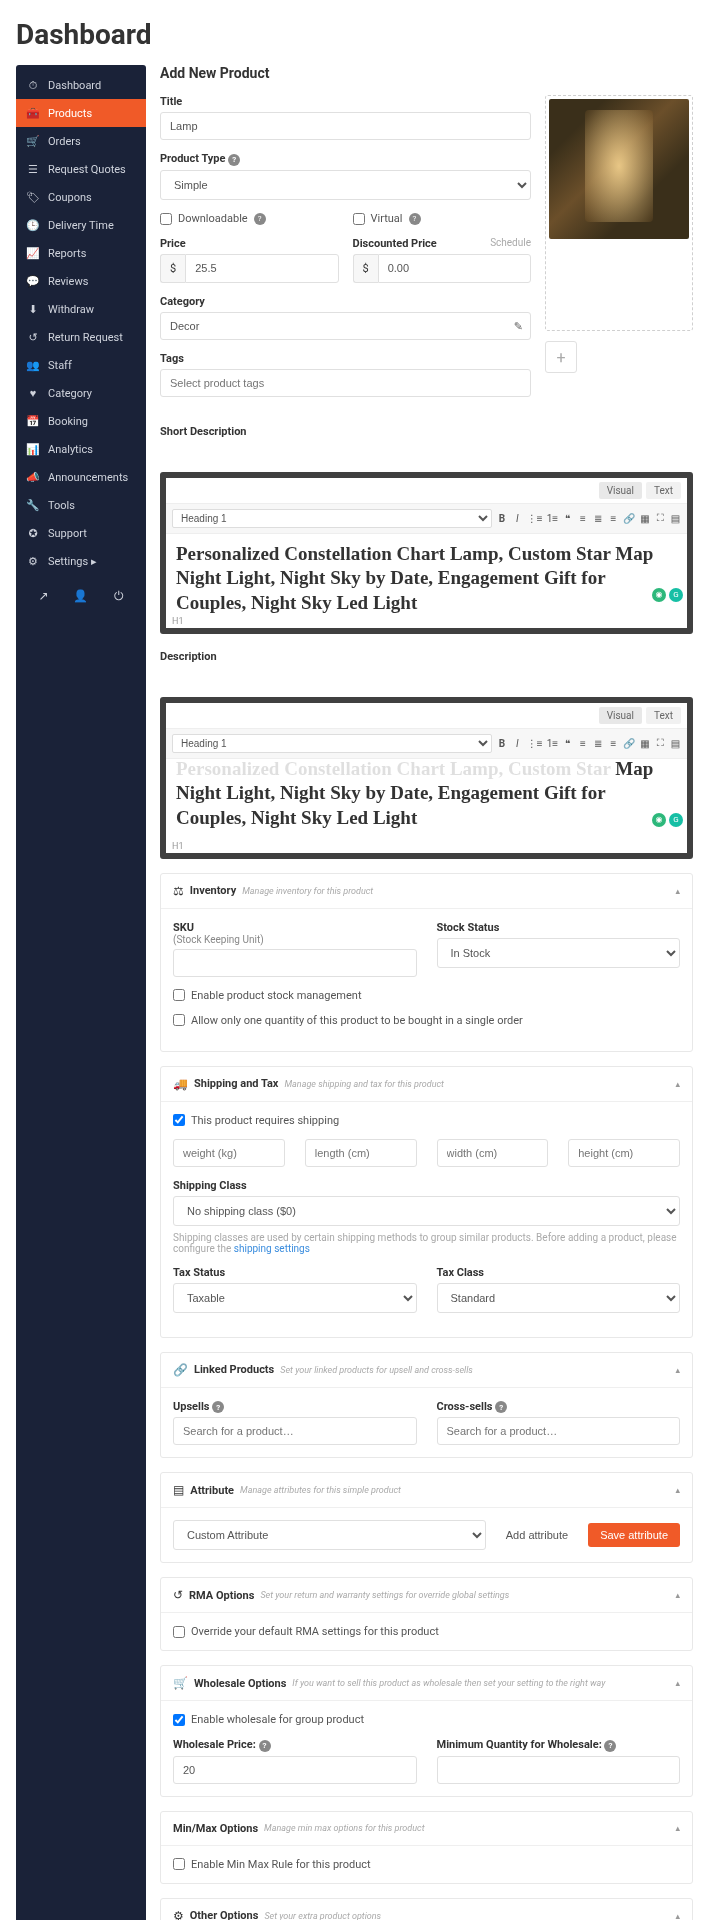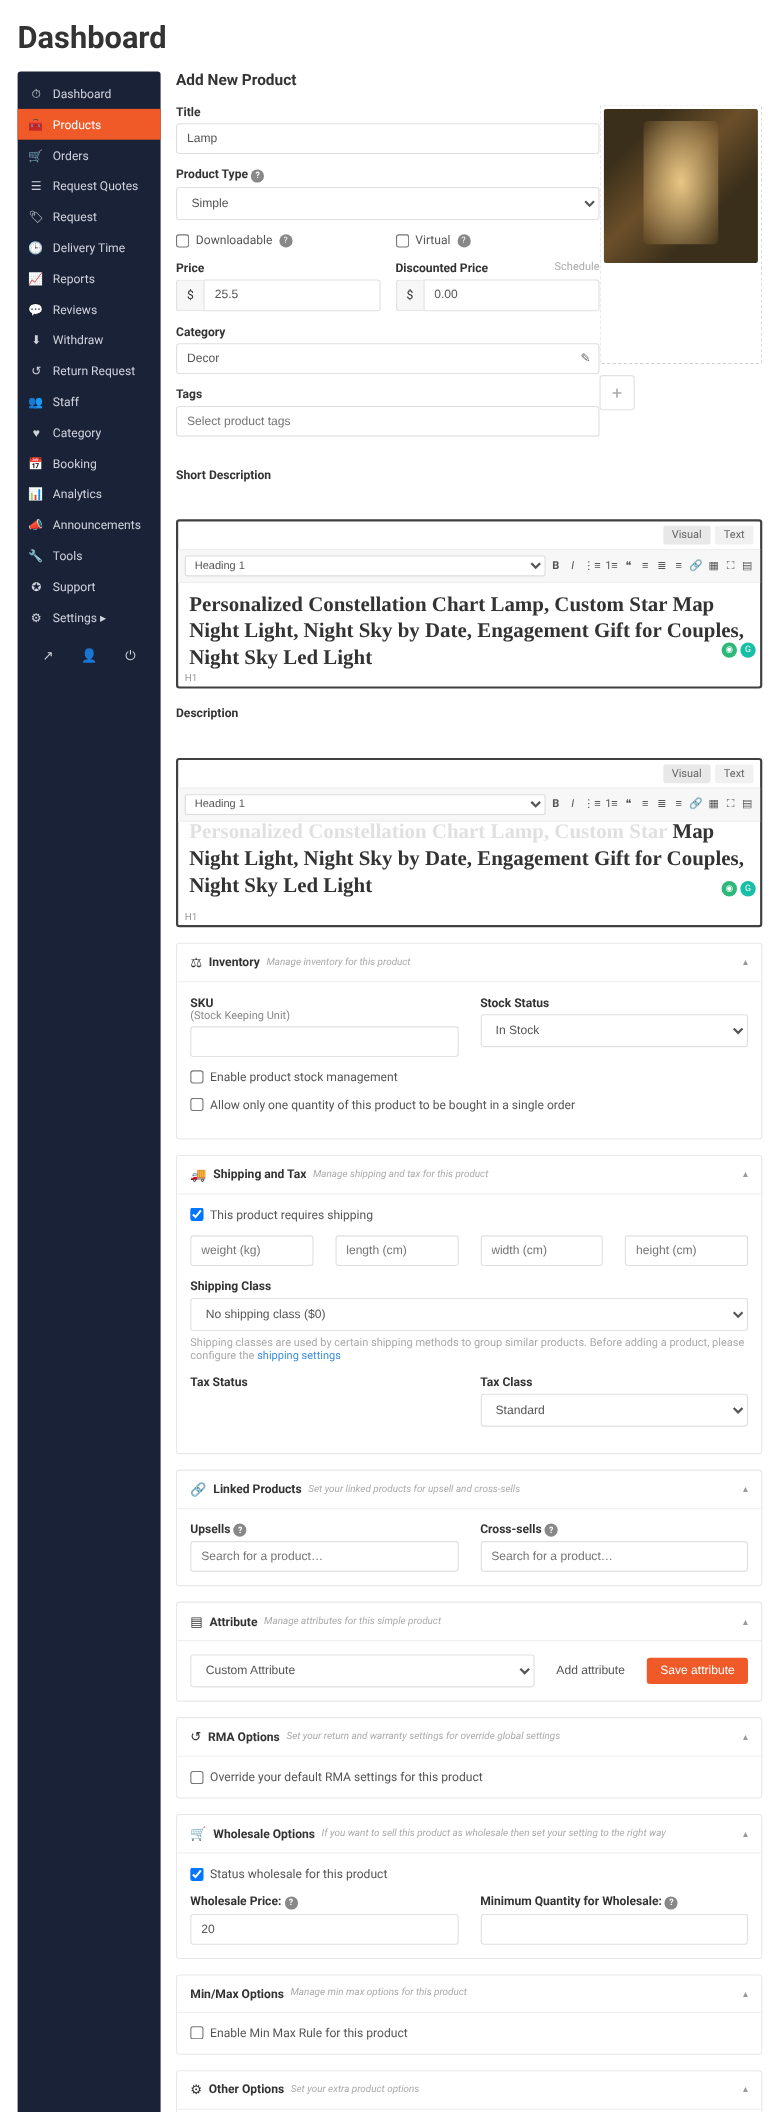--- a/index.html
+++ b/index.html
@@ -7,40 +7,40 @@
 .page-title { font-size: 28px; font-weight: 700; padding: 18px 16px 14px; }
 .wrapper { display: flex; padding: 0 16px 20px; gap: 14px; }
 .sidebar { width: 130px; background: #1a2238; border-radius: 3px; padding: 6px 0; flex-shrink: 0; }
 .side-item { display: flex; align-items: center; gap: 8px; padding: 7px 10px; color: #cfd3dc; font-size: 11px; cursor: pointer; position: relative; }
 .side-item.active { background: #f05a28; color: #fff; }
 .side-item.active::after { content: ""; position: absolute; right: -8px; top: 50%; transform: translateY(-50%); border: 8px solid transparent; border-left-color: #f05a28; }
 .side-item .icon { width: 14px; height: 14px; display: inline-flex; align-items: center; justify-content: center; font-size: 11px; }
 .side-footer { display: flex; justify-content: space-around; padding: 8px 10px; color: #cfd3dc; margin-top: 6px; }
 .main { flex: 1; }
 .main-title { font-size: 14px; font-weight: 700; margin-bottom: 14px; }
-.form-area { display: flex; }
+.form-area { display: flex; gap: 14px; }
 .form-left { flex: 1; }
 .form-right { width: 148px; }
 .image-box { border: 1px dashed #d0d0d0; border-radius: 3px; height: 236px; padding: 3px; }
 .image-box .product-img { width: 100%; height: 140px; background: linear-gradient(135deg, #3a2f1a 20%, #6b4f2a 45%, #3a2f1a 70%); border-radius: 2px; position: relative; overflow: hidden; }
 .product-img::after { content: ""; position: absolute; left: 26%; top: 8%; width: 48%; height: 80%; background: radial-gradient(ellipse at center, rgba(255,220,150,0.85), rgba(120,80,30,0.2)); border-radius: 4px; }
 .plus-box { border: 1px solid #e0e0e0; width: 32px; height: 32px; margin-top: 10px; display: flex; align-items: center; justify-content: center; color: #aaa; font-size: 16px; cursor: pointer; border-radius: 3px; }
 .label { font-size: 11px; font-weight: 700; margin-bottom: 4px; display: block; }
 .label.secondary { color: #888; font-weight: 400; font-size: 10px; }
 .row { margin-bottom: 12px; }
 .row-cols { display: flex; gap: 14px; }
 .row-cols > div { flex: 1; align-items: flex-end; }
 input[type="text"], select, .fake-input { width: 100%; padding: 7px 9px; border: 1px solid #e0e0e0; border-radius: 3px; font-size: 11px; background: #fff; color: #555; }
 .input-group { display: flex; }
 .input-group .prefix { border: 1px solid #e0e0e0; border-right: none; padding: 7px 9px; background: #f7f7f7; border-radius: 3px 0 0 3px; font-size: 11px; }
 .input-group input { border-radius: 0 3px 3px 0; }
 .checkbox-line { display: flex; align-items: center; gap: 6px; font-size: 11px; color: #555; }
 .checkbox-line input { width: 12px; height: 12px; }
 .help-icon { display: inline-flex; width: 12px; height: 12px; border-radius: 50%; background: #888; color: #fff; font-size: 8px; align-items: center; justify-content: center; }
-.editor-wrap { border: 2px solid #404040; border-radius: 3px; margin-bottom: 14px; margin-top: 34px; }
+.editor-wrap { border: 6px solid #404040; border-radius: 3px; margin-bottom: 14px; margin-top: 34px; }
 .editor-tabs { display: flex; justify-content: flex-end; padding: 4px 6px; gap: 4px; }
 .editor-tab { padding: 3px 8px; font-size: 10px; color: #666; background: #f1f1f1; border-radius: 2px; cursor: pointer; }
 .editor-tab.active { background: #e8e8e8; }
 .toolbar { display: flex; align-items: center; gap: 4px; padding: 5px 6px; background: #f7f7f7; border-top: 1px solid #eee; border-bottom: 1px solid #eee; }
 .tool-btn { width: 18px; height: 18px; display: inline-flex; align-items: center; justify-content: center; font-size: 10px; color: #555; cursor: pointer; border-radius: 2px; }
 .format-sel { font-size: 10px; padding: 2px 4px; border: 1px solid #ddd; border-radius: 2px; background: #fff; }
 .editor-content { padding: 8px 10px; min-height: 80px; font-family: Georgia, serif; overflow: hidden; }
 .editor-content h1 { font-size: 19px; font-weight: 700; line-height: 1.3; }
 .editor-content.cut h1 { margin-top: -10px; }
 .editor-foot { font-size: 9px; color: #999; padding: 2px 6px; position: relative; }
@@ -85,21 +85,21 @@
       <div class="side-item">
         <span class="icon">🛒</span>
         <span>Orders</span>
       </div>
       <div class="side-item">
         <span class="icon">☰</span>
         <span>Request Quotes</span>
       </div>
       <div class="side-item">
         <span class="icon">🏷</span>
-        <span>Request</span>
+        <span>Coupons</span>
       </div>
       <div class="side-item">
         <span class="icon">🕒</span>
         <span>Delivery Time</span>
       </div>
       <div class="side-item">
         <span class="icon">📈</span>
         <span>Reports</span>
       </div>
       <div class="side-item">
@@ -335,21 +335,21 @@
           <input type="text" placeholder="length (cm)" style="">
           <input type="text" placeholder="width (cm)" style="">
           <input type="text" placeholder="height (cm)" style="">
         </div>
         <div class="sub-row">
           <label class="label">Shipping Class</label>
           <select><option>No shipping class ($0)</option></select>
           <div class="muted" style="margin-top:6px;"><span>Shipping classes are used by certain shipping methods to group similar products. Before adding a product, please configure the </span><span class="link">shipping settings</span></div>
         </div>
         <div class="sub-row inline-cols">
-          <div><label class="label">Tax Status</label></div>
+          <div><label class="label">Tax Status</label><select><option>Taxable</option></select></div>
           <div><label class="label">Tax Class</label><select><option>Standard</option></select></div>
         </div>
       </div>
     </div>
 
     <div class="panel">
       <div class="panel-header">
           <span>🔗</span>
           <strong>Linked Products</strong>
           <span class="hint">Set your linked products for upsell and cross-sells</span>
@@ -397,21 +397,21 @@
     <div class="panel">
       <div class="panel-header">
           <span>🛒</span>
           <strong>Wholesale Options</strong>
           <span class="hint">If you want to sell this product as wholesale then set your setting to the right way</span>
           <span class="caret">▴</span>
         </div>
       <div class="panel-body">
         <div class="sub-row checkbox-line">
             <input type="checkbox" checked="" style="">
-            <span>Status wholesale for this product</span>
+            <span>Enable wholesale for group product</span>
           </div>
         <div class="inline-cols">
           <div><label class="label"><span>Wholesale Price:</span> <span class="help-icon">?</span></label><input type="text" value="20" style=""></div>
           <div><label class="label"><span>Minimum Quantity for Wholesale:</span> <span class="help-icon">?</span></label><input type="text" style=""></div>
         </div>
       </div>
     </div>
 
     <div class="panel">
       <div class="panel-header">

